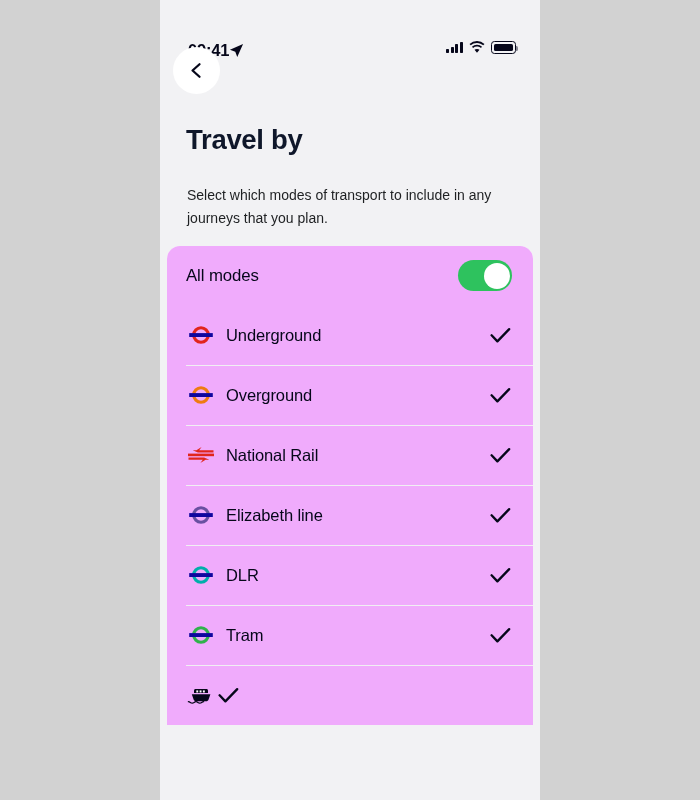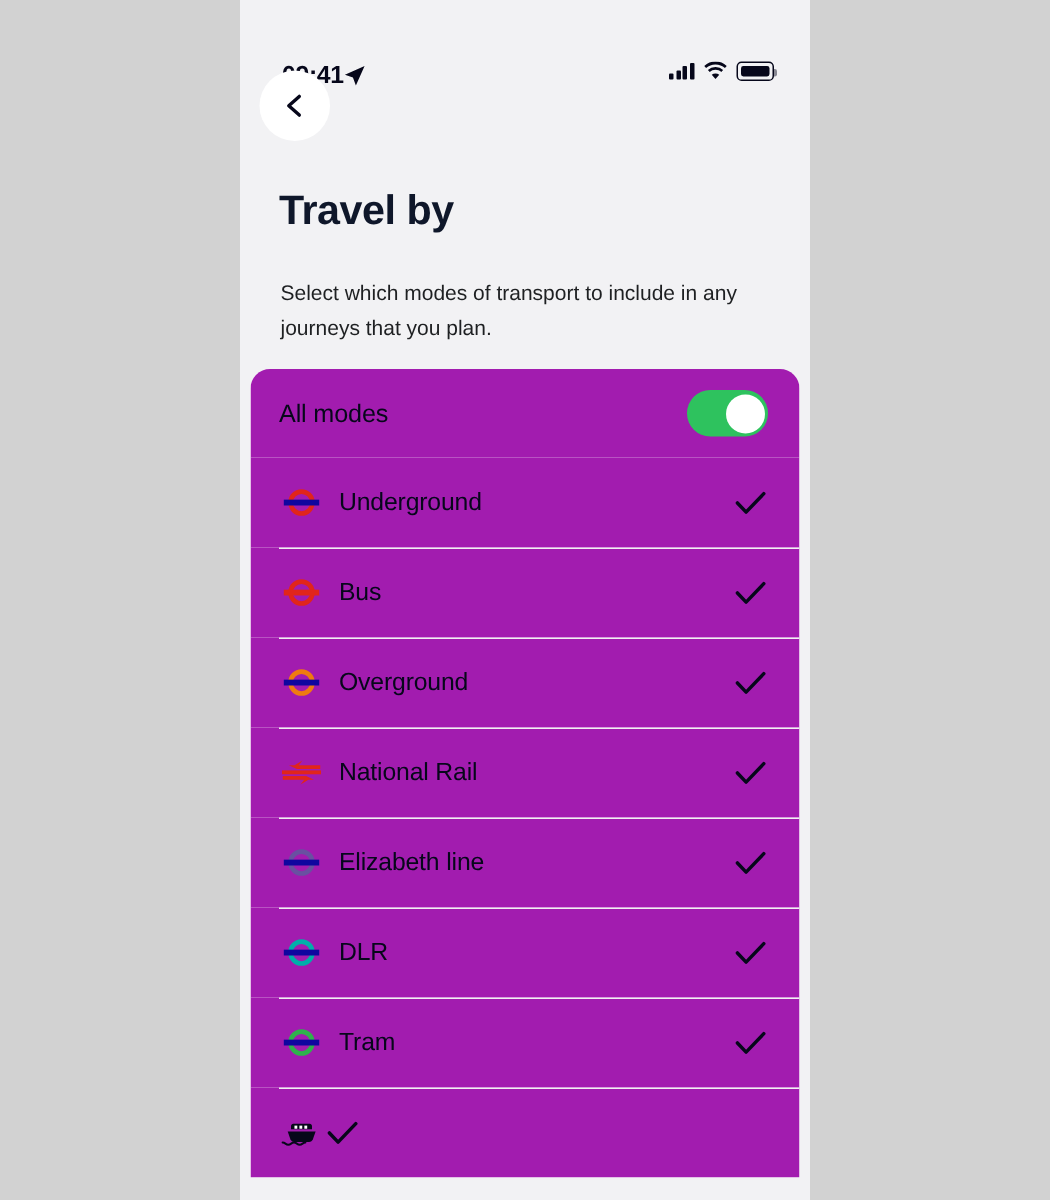--- a/index.html
+++ b/index.html
@@ -147,21 +147,21 @@
     overflow: hidden;
   }
 
   .row {
     position: relative;
     height: 60px;
     display: flex;
     align-items: center;
     padding: 0 21px 0 19px;
     box-sizing: border-box;
-    background: #a21caf;
+    background: #f0abfc;
     cursor: pointer;
   }
   .row + .row::before {
     content: "";
     position: absolute;
     left: 19px;
     right: 0;
     top: 0;
     height: 1px;
     background: #f0f0f2;
@@ -282,34 +282,20 @@
         <div class="row-label">Underground</div>
         <div class="row-check">
           <svg width="21" height="17" viewBox="0 0 21 17">
             <path d="M1.6 8.3 7.4 14.4 19.2 2.1" fill="none" stroke="#06071a" stroke-width="2.3" stroke-linecap="round" stroke-linejoin="round"></path>
           </svg>
         </div>
       </div>
       <div class="row">
         <div class="row-icon">
           <svg width="26" height="22" viewBox="0 0 26 22">
-            <circle cx="13" cy="11" r="7.3" fill="none" stroke="#e1251b" stroke-width="3.1"></circle>
-            <rect x="1.2" y="9.1" width="23.6" height="3.9" fill="#e1251b"></rect>
-          </svg>
-        </div>
-        <div class="row-label">Bus</div>
-        <div class="row-check">
-          <svg width="21" height="17" viewBox="0 0 21 17">
-            <path d="M1.6 8.3 7.4 14.4 19.2 2.1" fill="none" stroke="#06071a" stroke-width="2.3" stroke-linecap="round" stroke-linejoin="round"></path>
-          </svg>
-        </div>
-      </div>
-      <div class="row">
-        <div class="row-icon">
-          <svg width="26" height="22" viewBox="0 0 26 22">
             <circle cx="13" cy="11" r="7.3" fill="none" stroke="#ef7b10" stroke-width="3.1"></circle>
             <rect x="1.2" y="9.1" width="23.6" height="3.9" fill="#10069f"></rect>
           </svg>
         </div>
         <div class="row-label">Overground</div>
         <div class="row-check">
           <svg width="21" height="17" viewBox="0 0 21 17">
             <path d="M1.6 8.3 7.4 14.4 19.2 2.1" fill="none" stroke="#06071a" stroke-width="2.3" stroke-linecap="round" stroke-linejoin="round"></path>
           </svg>
         </div>

